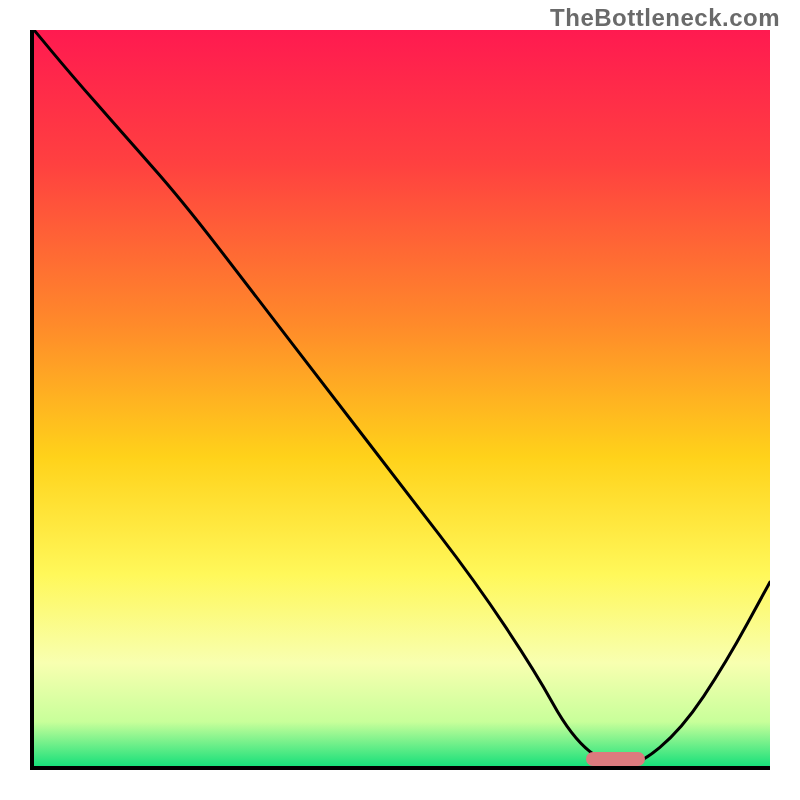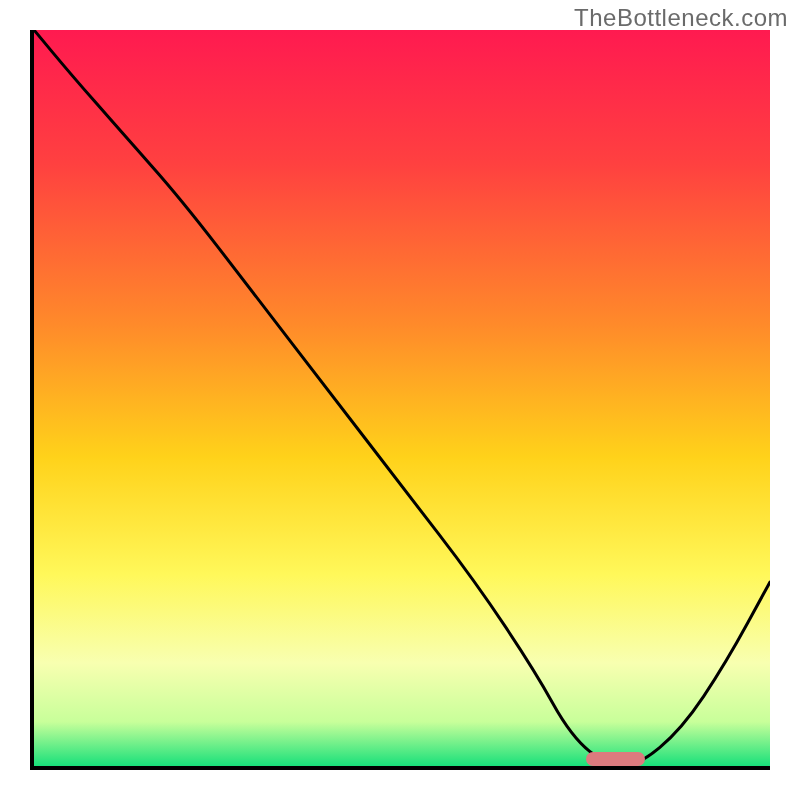--- a/index.html
+++ b/index.html
@@ -11,24 +11,24 @@
     font-family: Arial, Helvetica, sans-serif;
   }
   .container {
     position: relative;
     width: 800px;
     height: 800px;
   }
   .watermark {
     position: absolute;
     top: 4px;
-    right: 12px;
+    right: 20px;
     color: #6a6a6a;
     font-size: 24px;
-    font-weight: normal;
+    font-weight: bold;
     letter-spacing: 0.5px;
     z-index: 30;
   }
   .plot-frame {
     position: absolute;
     left: 30px;
     top: 30px;
     width: 740px;
     height: 740px;
     border-bottom: 4px solid #000;

